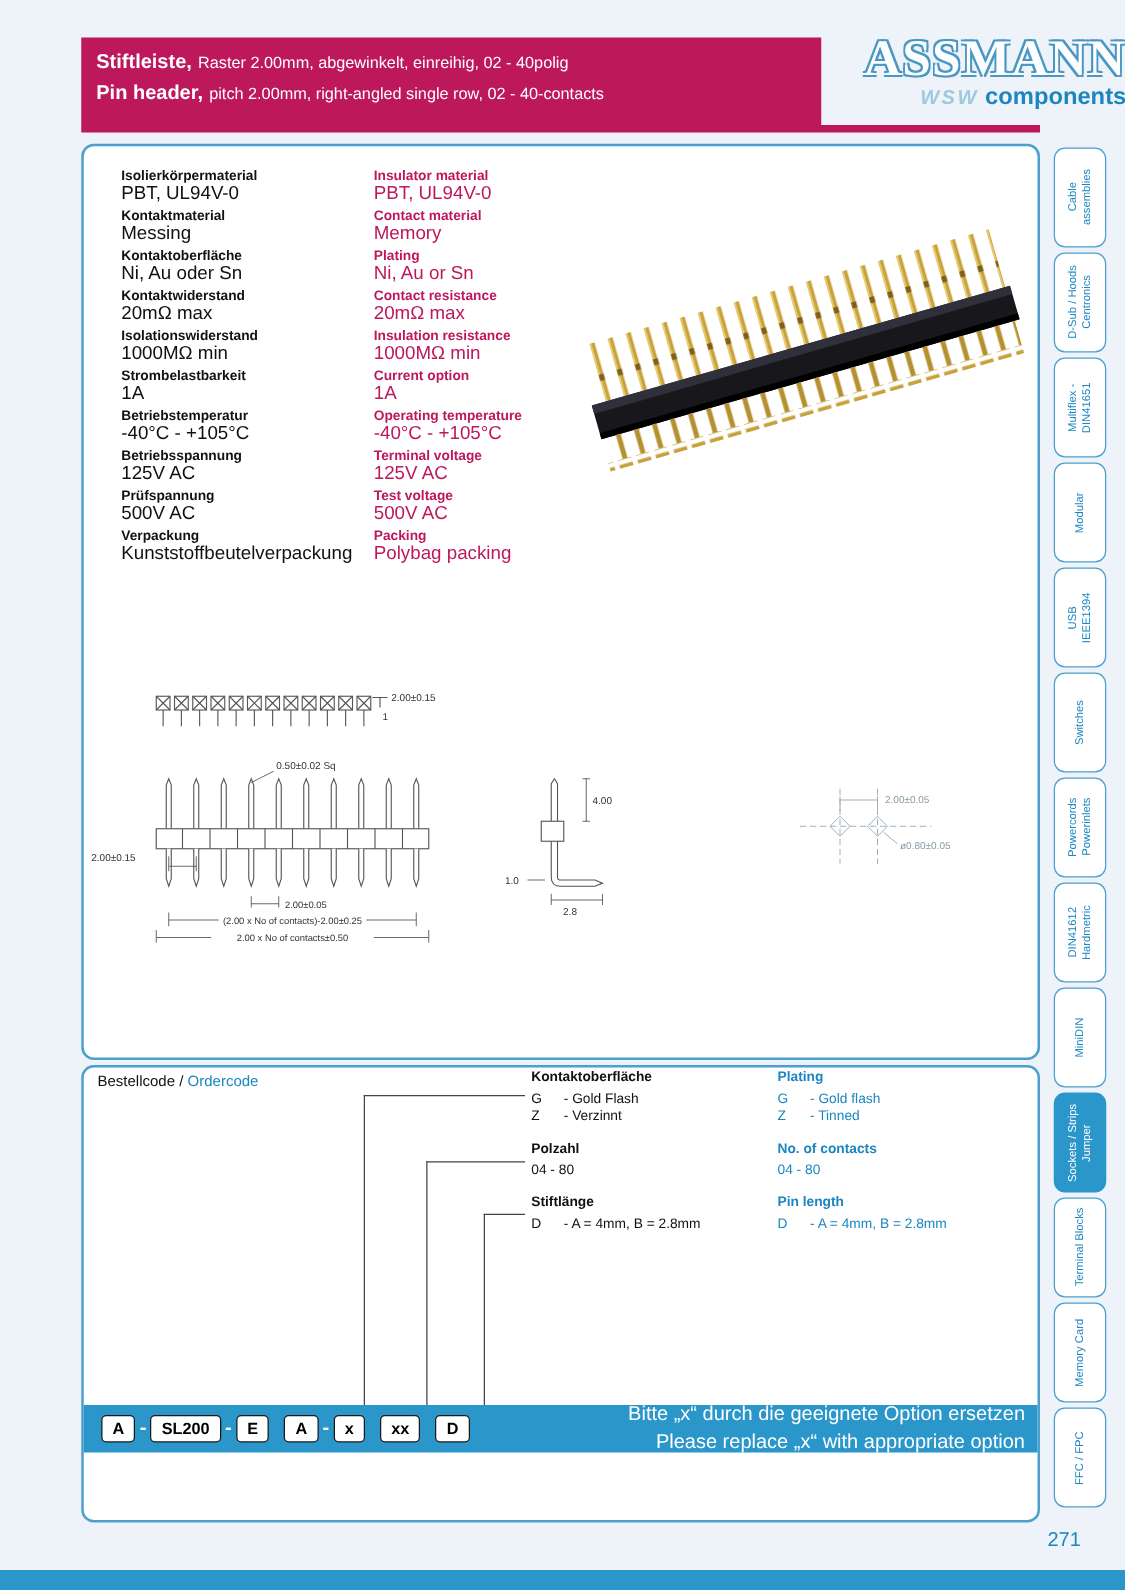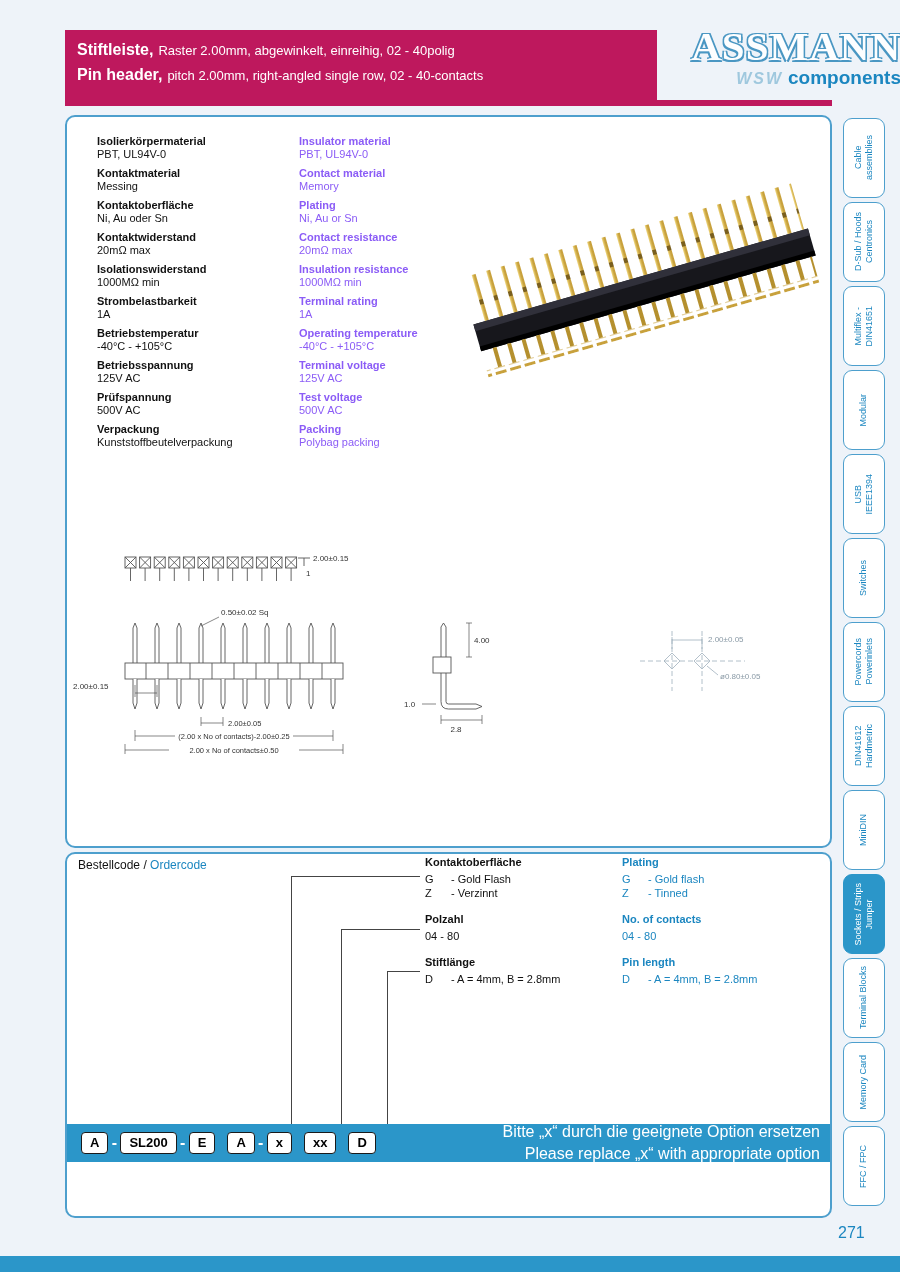--- a/index.html
+++ b/index.html
@@ -17,23 +17,23 @@
   .brand-wave { color:#9fc8de; font-style:italic; font-size:16px; letter-spacing:2px; margin-right:5px; }
 
   
   .main-box { position:absolute; left:65px; top:115px; width:767px; height:733px; background:#fff; border:2px solid #4d9fcd; border-radius:10px; }
   .order-box { position:absolute; left:65px; top:852px; width:767px; height:366px; background:#fff; border:2px solid #4d9fcd; border-radius:10px; }
 
   
   .specs { position:absolute; left:77px; top:135px; width:405px;margin-left:20px; }
   .spec-row { display:flex; margin-bottom:6px; }
   .spec-de { width:202px; }
-  .spec-en { width:200px; color:#8b5cf6; }
+  .spec-en { width:200px; color:#be185d; }
   .spec-label { font-size:11px; font-weight:bold; line-height:13px; }
-  .spec-value { font-size:11px; line-height:13px; }
+  .spec-value { font-size:15px; line-height:13px; }
 
   
   .photo { position:absolute; left:462px; top:158px; }
   .drawing { position:absolute; left:70px; top:545px; }
   .drawing text { font-size:8px; fill:#333; font-family:"Liberation Sans", sans-serif; }
   .drawing text.small { font-size:7.5px; }
   .drawing text.gray { fill:#8a9aa6; }
 
   
   .oc-title { position:absolute; left:78px; top:858px; font-size:12px; }
@@ -144,21 +144,21 @@
         <div class="spec-value">1000MΩ min</div>
       </div>
     </div>
 
     <div class="spec-row">
       <div class="spec-de">
         <div class="spec-label">Strombelastbarkeit</div>
         <div class="spec-value">1A</div>
       </div>
       <div class="spec-en">
-        <div class="spec-label">Terminal rating</div>
+        <div class="spec-label">Current option</div>
         <div class="spec-value">1A</div>
       </div>
     </div>
 
     <div class="spec-row">
       <div class="spec-de">
         <div class="spec-label">Betriebstemperatur</div>
         <div class="spec-value">-40°C - +105°C</div>
       </div>
       <div class="spec-en">

